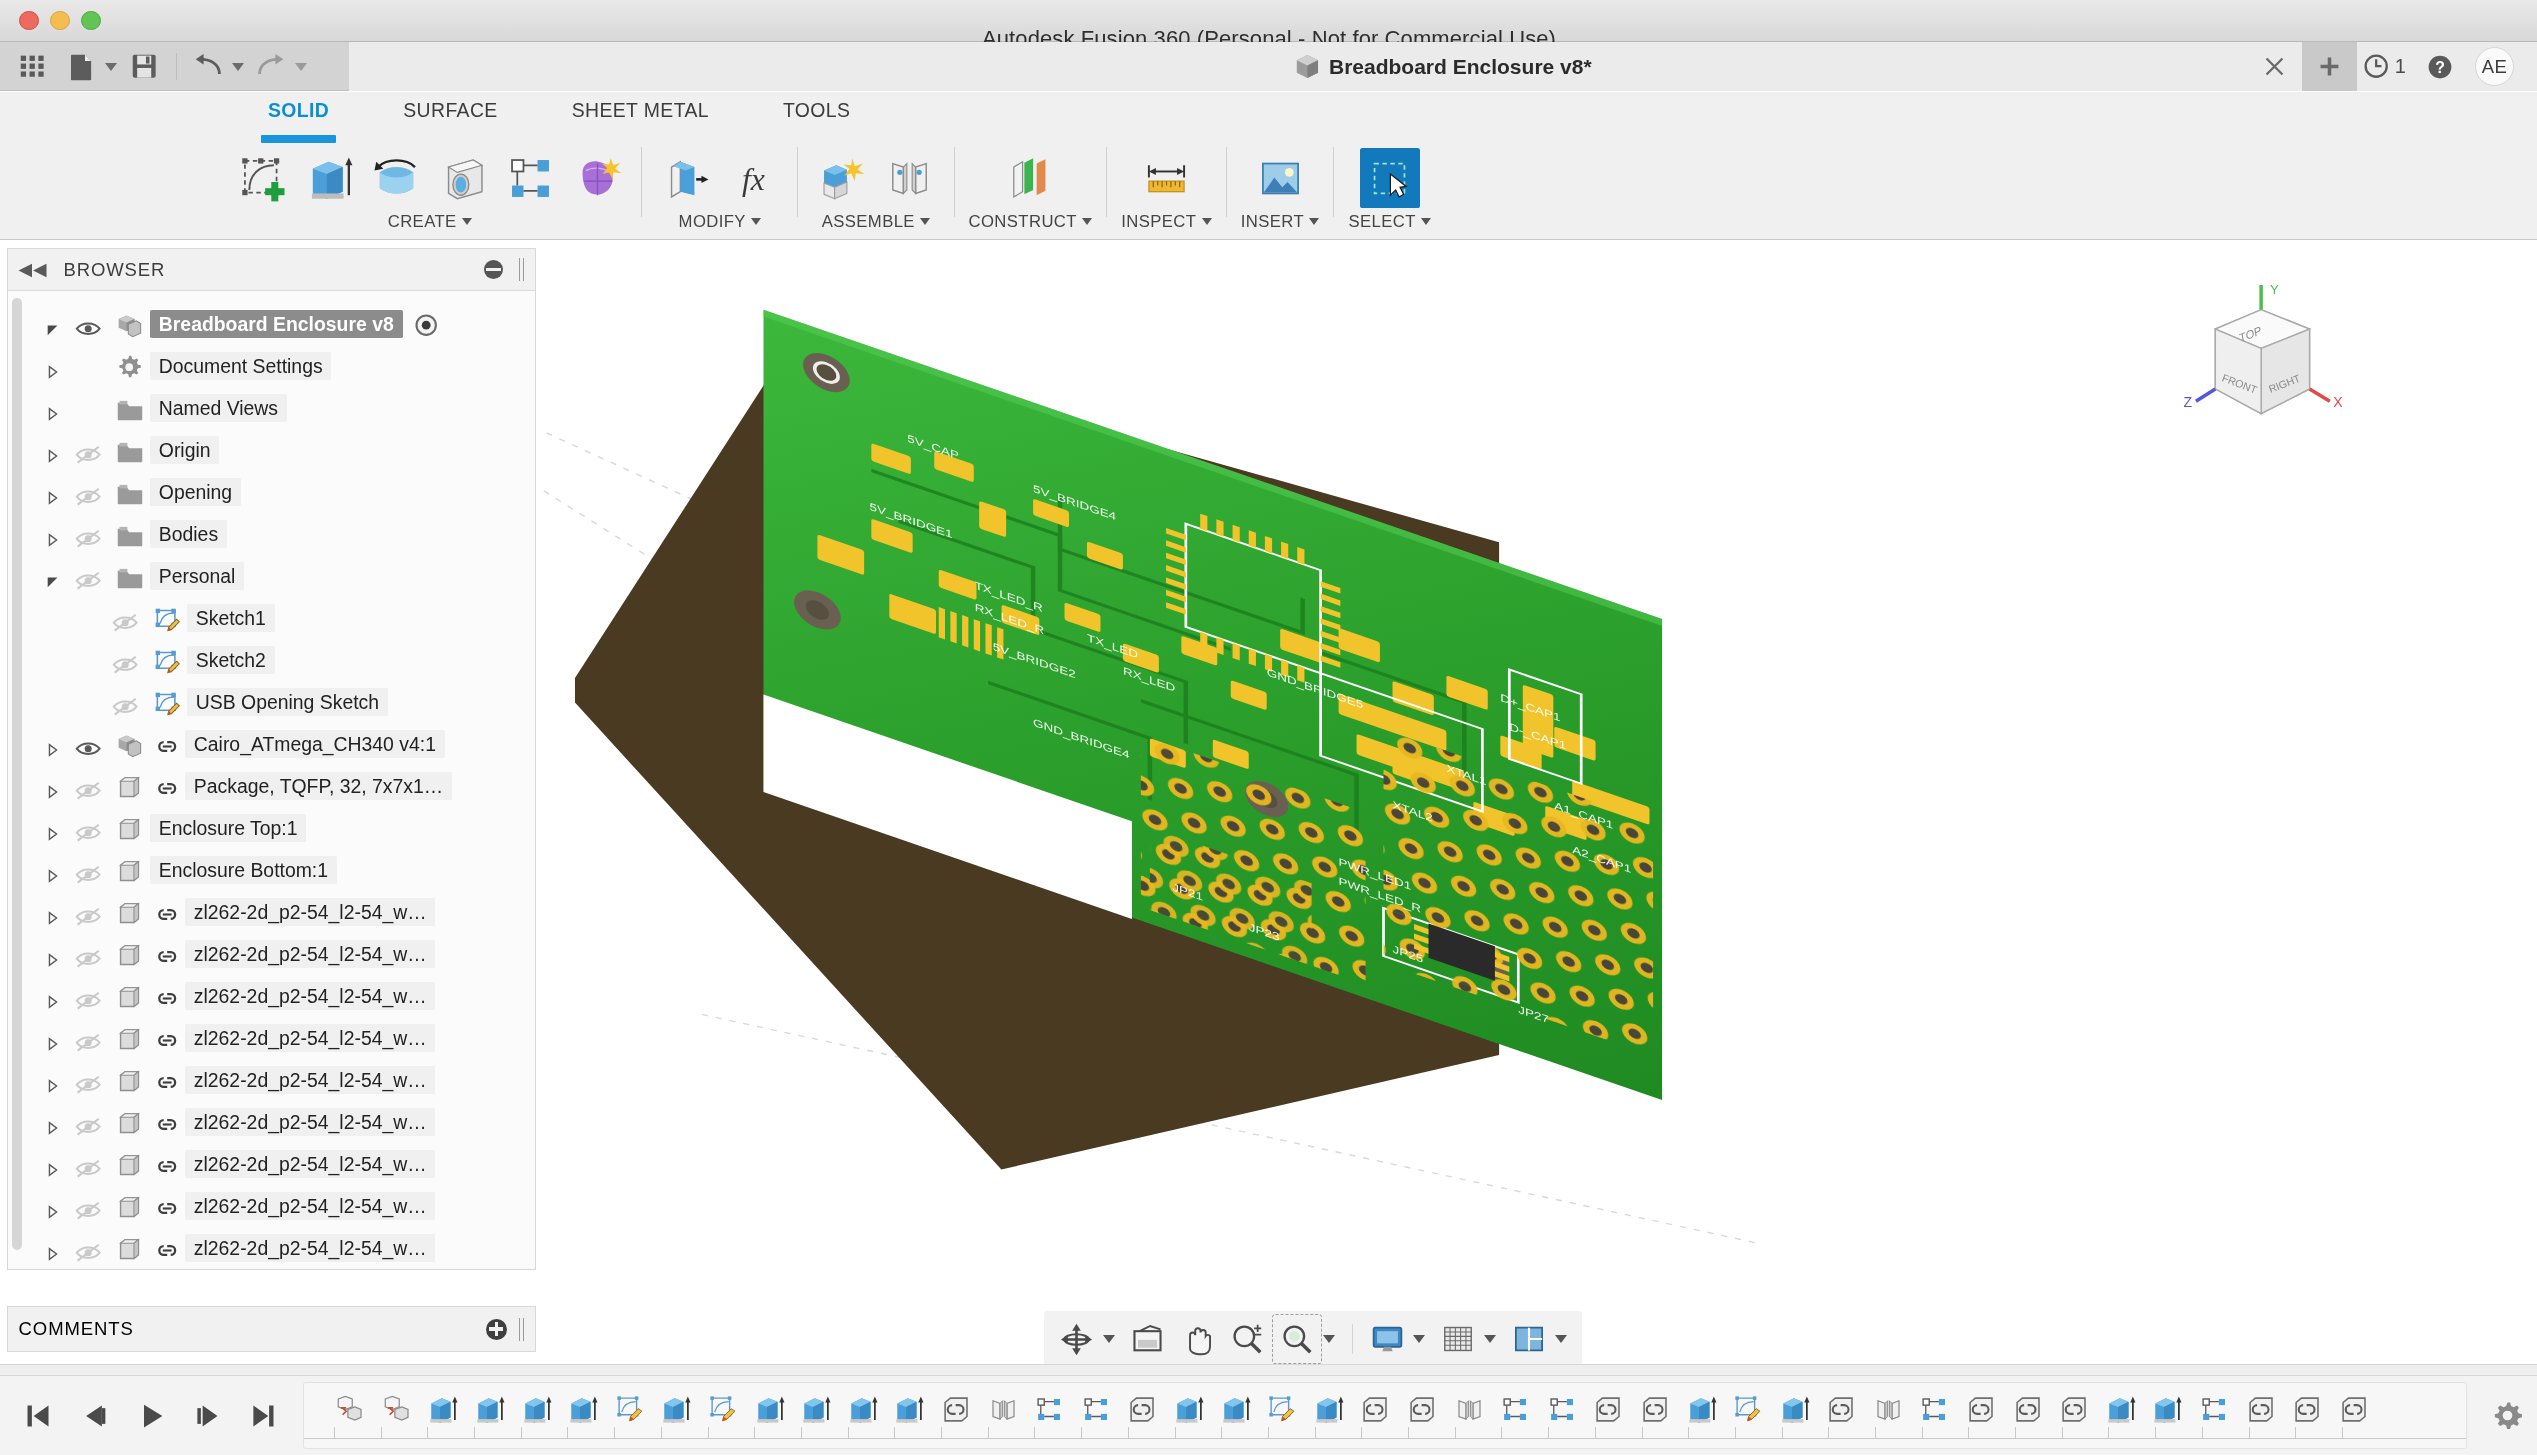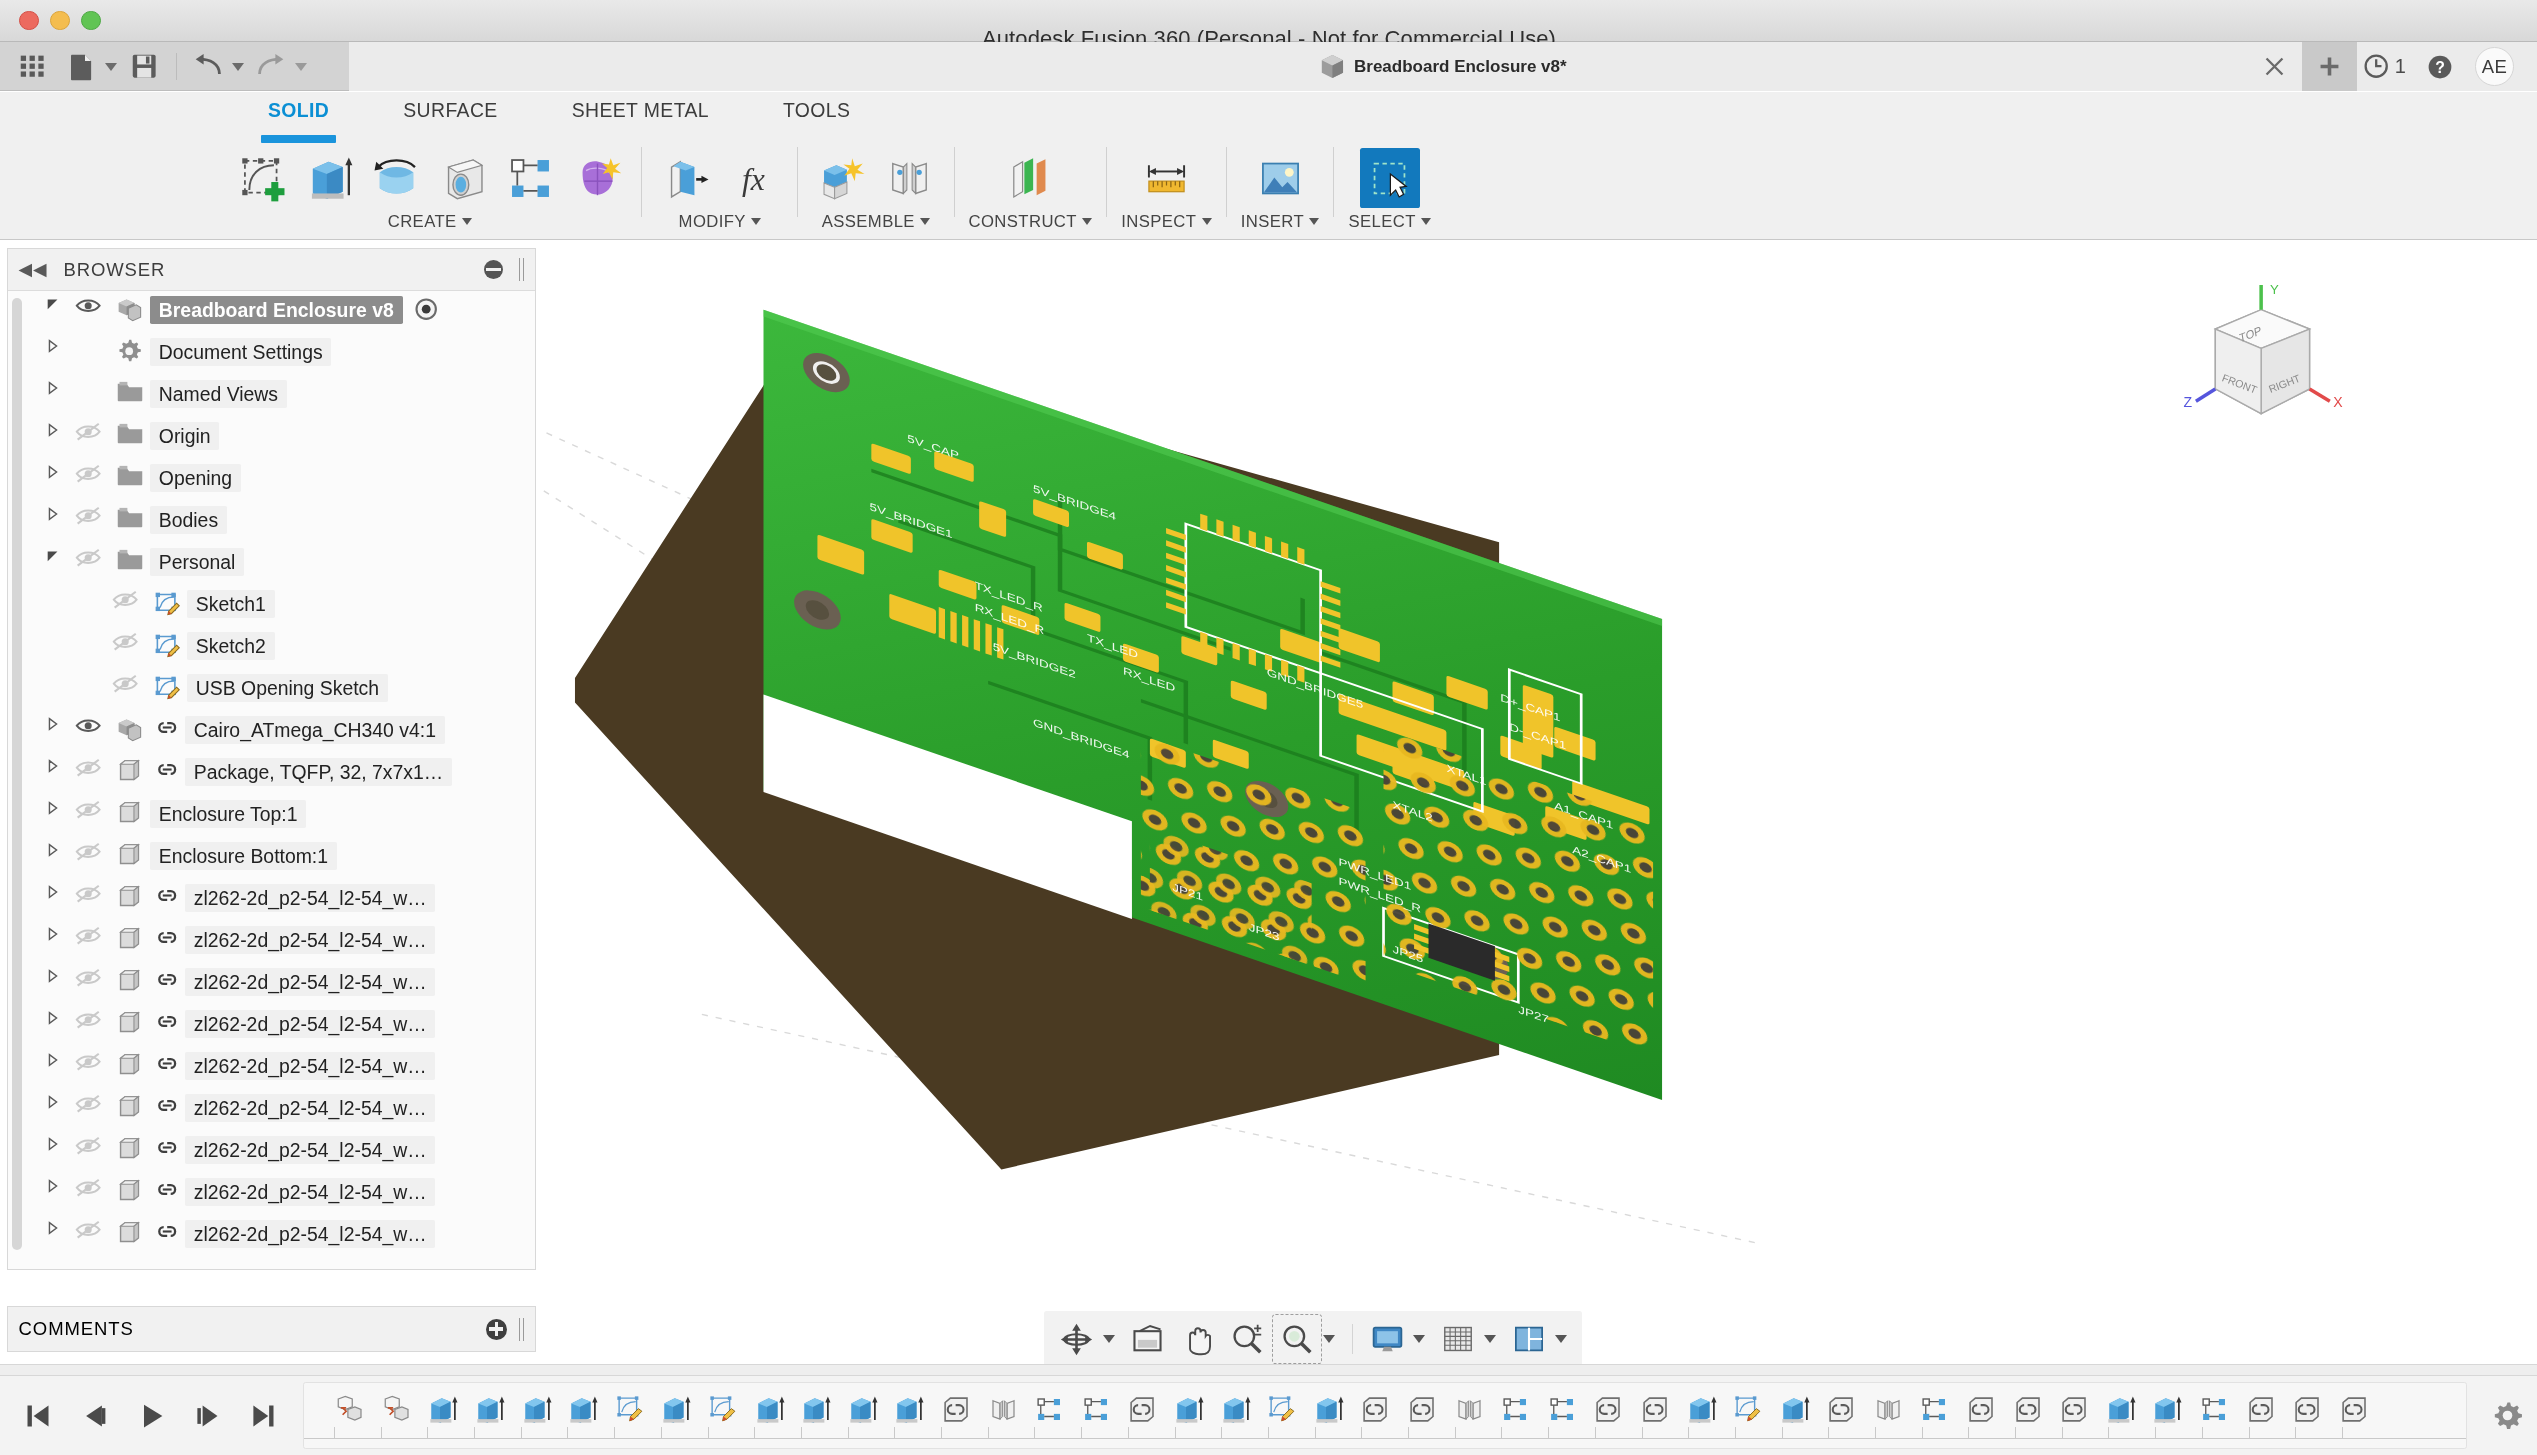--- a/index.html
+++ b/index.html
@@ -35,21 +35,21 @@
   }
   .qleft { position:absolute; left:0; top:0; height:49px; display:flex; align-items:center; padding-left:8.8px; gap:3.5px; }
   .qbtn { width:46px; height:39px; display:flex; align-items:center; justify-content:center; border-radius:2.6px; }
   .caret { width:0;height:0;border-left:6.2px solid transparent;border-right:6.2px solid transparent;border-top:8px solid #6b6b6b; margin-left:-2.6px;}
   .qsep { width:0.9px;height:26.4px;background:#bcbcbc;margin:0 5.3px; }
 
   .docarea { position:absolute; left:349px; top:0; right:0; height:49px; background:#ebebeb; }
   .doctab {
     position:absolute; left:50%; transform:translateX(-50%); top:0;
     height:49px; display:flex; align-items:center; gap:10.6px;
-    font-size:17px; color:#2b2b2b; font-weight:bold; white-space:nowrap;
+    font-size:21px; color:#2b2b2b; font-weight:bold; white-space:nowrap;
   }
   .cube-ico { width:23px;height:25px; position:relative; }
   .cube-ico svg { display:block; }
 
   .qright { position:absolute; right:0; top:0; height:49px; display:flex; align-items:center; gap:0px; padding-right:16px;}
   .qr-item { height:49px; min-width:55px; display:flex; align-items:center; justify-content:center; gap:5.3px; color:#4a4a4a; font-size:20px;}
   .qr-item.plusbg { background:#c9c9c9; }
   .avatar {
     width:39px;height:39px;border-radius:50%;background:#fafafa;border:0.9px solid #d6d6d6;
     display:flex;align-items:center;justify-content:center;font-size:18.5px;color:#3b3b3b;letter-spacing:0.4px;
@@ -99,21 +99,21 @@
   .bhead .collapse { color:#595959; font-size:17.6px; }
   .bhead .spacer{flex:1;}
   .dot-ico { width:19.4px;height:19.4px;border-radius:50%;background:#555; position:relative;}
   .dot-ico:after{content:"";position:absolute;left:1.8px;right:1.8px;top:8px;height:3.5px;background:#f1f1f1;}
   .grip { width:5.3px;height:23px;border-left:1.8px solid #9a9a9a;border-right:1.8px solid #9a9a9a;}
 
   .tree { flex:1; overflow:hidden; position:relative; padding-top:5.3px; }
   .tscroll { position:absolute; left:3.5px; top:7px; width:10.6px; height:952px; }
   .tscroll .tr { width:10.6px; height:100%; background:#d6d6d6; border-radius:5.3px;}
   .row {
-    display:flex; align-items:flex-start; height:42px; padding-left:30px; gap:0;
+    display:flex; align-items:flex-end; height:42px; padding-left:30px; gap:0;
     font-size:19.4px; color:#222; white-space:nowrap;
   }
   .row .arw { width:30px; flex:none; display:flex; align-items:center; justify-content:center; color:#4a4a4a; font-size:15px;}
   .row .eye { width:41px; flex:none; display:flex; align-items:center; justify-content:center; }
   .row .tico { width:41px; flex:none; display:flex; align-items:center; justify-content:center; }
   .row .lnk { width:35px; flex:none; display:flex; align-items:center; justify-content:center; }
   .row .lbl { padding-left:5.3px; background:#f0f0f0; padding:2.6px 8.8px; border-radius:1.8px; overflow:hidden; text-overflow:ellipsis; }
   .row.sel .lbl { background:#8c8c8c; color:#fff; font-weight:bold; }
   .row.d1 { padding-left:30px; }
   .row.d2 { padding-left:67px; }

